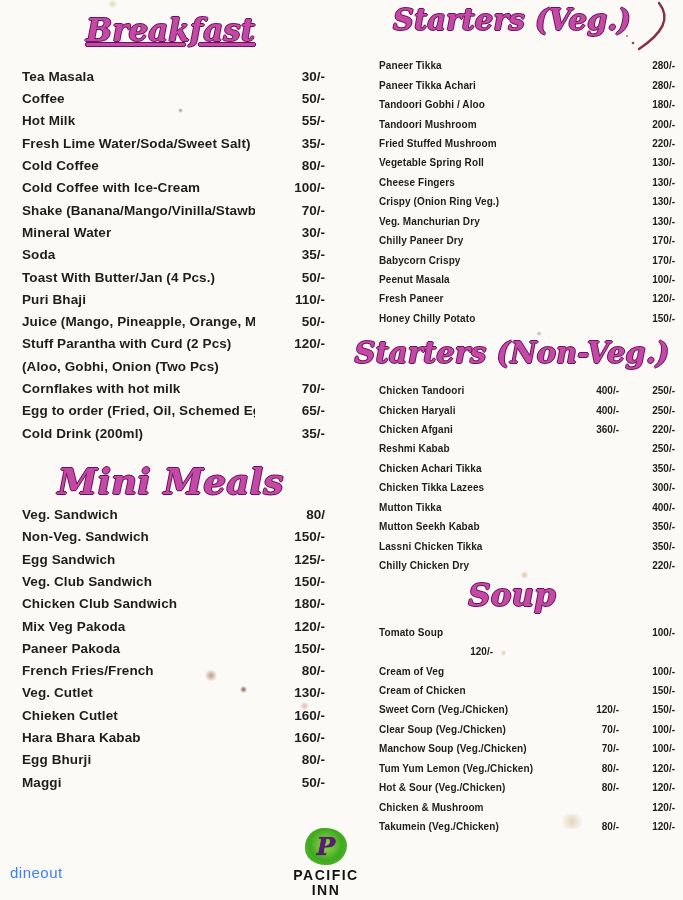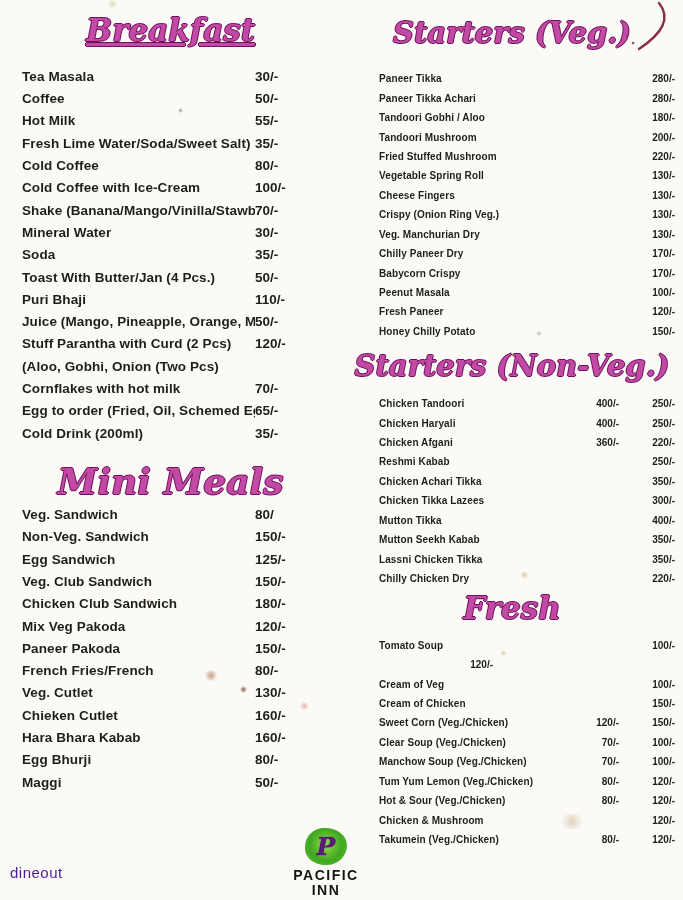--- a/index.html
+++ b/index.html
@@ -10,45 +10,45 @@
   .col-right{left:341px;width:342px;}
 
   .heading{font-family:"DejaVu Serif",serif;font-style:italic;font-weight:700;
            text-align:center;color:#c24aa4;margin:0;line-height:1.2;
            text-shadow:1px 0 0 #6f115f,-1px 0 0 #6f115f,0 1px 0 #6f115f,0 -1px 0 #6f115f;}
 
   .row{display:flex;align-items:center;font-weight:700;color:#1e1e1e;}
   .col-left .row{height:22.3px;padding:0 16px 0 22px;font-size:13.5px;}
   .col-right .row{height:19.45px;padding:0 8px 0 38px;font-size:10px;align-items:flex-end;}
   .lbl{flex:1;white-space:nowrap;overflow:hidden;letter-spacing:.1px;}
-  .col-left .p2{width:70px;text-align:left;}
+  .col-left .p2{width:70px;text-align:right;}
   .col-right .p1{width:58px;text-align:right;}
   .col-right .p2{width:56px;text-align:right;}
 
   .sec-breakfast{padding-top:12px;}
   .sec-breakfast .heading{font-size:31px;margin-bottom:16px;text-decoration:underline;}
   .sec-mini_meals{margin-top:16px;}
   .sec-mini_meals .heading{font-size:36px;}
-  .sec-starters_veg{padding-top:16px;}
+  .sec-starters_veg{padding-top:3px;}
   .sec-starters_veg .heading{font-size:29px;margin-bottom:14px;}
   .sec-starters_nonveg{margin-top:12px;}
   .sec-starters_nonveg .heading{font-size:29px;margin-bottom:6px;}
   .sec-soup{margin-top:6px;}
   .sec-soup .heading{font-size:31px;margin-bottom:4px;}
 
   .logo{position:absolute;left:283px;top:828px;width:86px;text-align:center;}
   .blob{width:42px;height:37px;margin:0 auto;display:flex;align-items:center;justify-content:center;
         background:radial-gradient(circle at 50% 45%, #86d14a 12%, #3ea81e 55%, #58ba30 88%);
         border-radius:46% 54% 50% 50% / 52% 48% 55% 45%;}
   .monogram{font-family:"DejaVu Serif",serif;font-style:italic;font-weight:700;font-size:25px;
             color:#5c1a78;line-height:1;text-shadow:0 0 1px #2e083d;}
   .logo-line{font-size:14px;font-weight:700;letter-spacing:1.5px;color:#141414;line-height:1.1;}
   .logo-line.first{margin-top:3px;}
 
-  .watermark{position:absolute;left:10px;top:864px;font-size:15px;color:#4c1d95;letter-spacing:.5px;}
+  .watermark{position:absolute;left:10px;top:864px;font-size:15px;color:#3b82f6;letter-spacing:.5px;}
 
   .pen{position:absolute;left:614px;top:0;width:60px;height:58px;}
   .stain{position:absolute;border-radius:50%;pointer-events:none;}
 </style>
 </head>
 <body>
 
 <div class="page">
 
   <div class="col col-left">
@@ -286,21 +286,21 @@
           <span class="p1"></span>
           <span class="p2">350/-</span>
         </div>
         <div class="row">
           <span class="lbl">Chilly Chicken Dry</span>
           <span class="p1"></span>
           <span class="p2">220/-</span>
         </div>
       </div>
       <div class="section sec-soup">
-        <h2 class="heading">Fresh</h2>
+        <h2 class="heading">Soup</h2>
         <div class="row">
           <span class="lbl">Tomato Soup</span>
           <span class="p1"></span>
           <span class="p2">100/-</span>
         </div>
         <div class="row">
           <span class="p1"></span>
           <span class="p2">120/-</span>
         </div>
         <div class="row">

